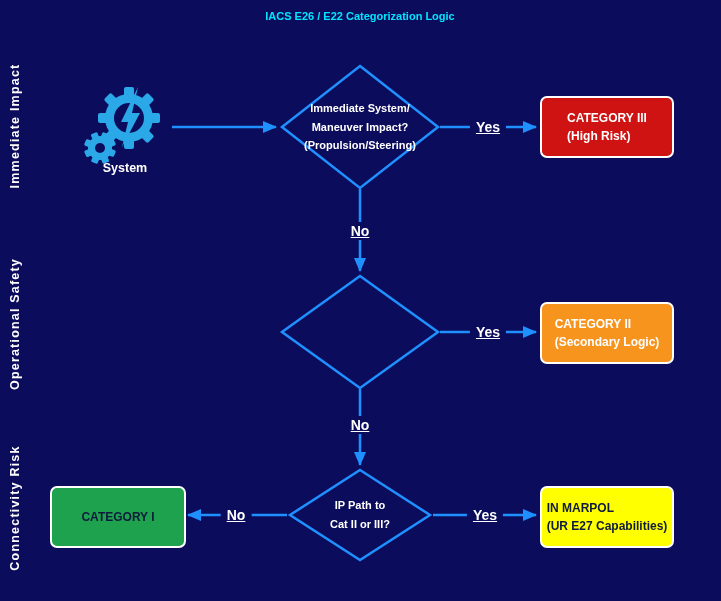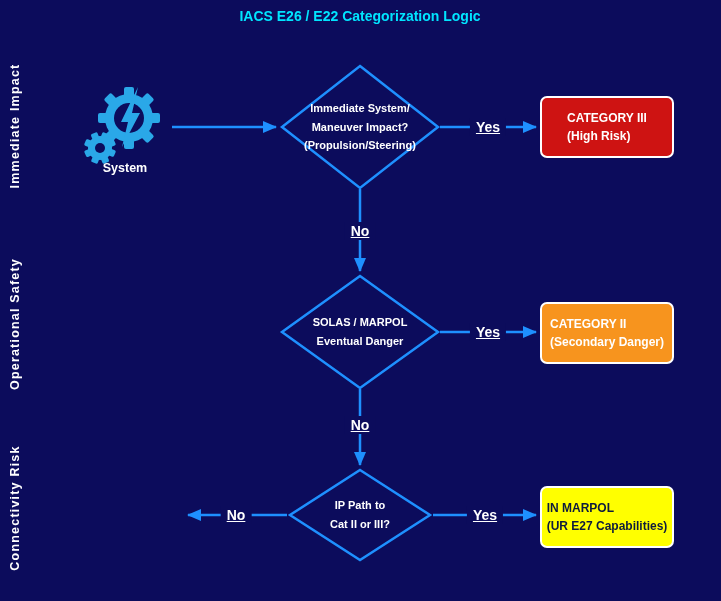--- a/index.html
+++ b/index.html
@@ -10,21 +10,21 @@
   .stage{
     position:relative; width:721px; height:601px; overflow:hidden;
     background:var(--background);
     font-family:"Liberation Sans", sans-serif;
   }
   .abs{position:absolute;}
   .ctr{transform:translate(-50%,-50%); text-align:center;}
   .pre{white-space:pre-line;}
   svg.canvas{position:absolute; left:0; top:0;}
   .title{
-    color:var(--titlecolor); font-weight:bold; font-size:14px; white-space:nowrap;
+    color:var(--titlecolor); font-weight:bold; font-size:11px; white-space:nowrap;
   }
   .rowlabel{
     color:#ffffff; font-weight:bold; font-size:12.5px; letter-spacing:1.2px; white-space:nowrap;
     transform:translate(-50%,-50%) rotate(-90deg);
     text-align:center;
   }
   .dtext{
     color:#ffffff; font-weight:bold; font-size:11px; line-height:1.7; width:170px;
   }
   .edgelabel{
@@ -100,33 +100,32 @@
 
   <div class="abs rowlabel" style="left:15px; top:126px;">Immediate Impact</div>
   <div class="abs rowlabel" style="left:15px; top:324px;">Operational Safety</div>
   <div class="abs rowlabel" style="left:15px; top:508px;">Connectivity Risk</div>
 
   <div class="abs ctr syslabel" style="left:125px; top:168px;">System</div>
 
   <div class="abs ctr dtext pre" style="left:360px; top:127px;">Immediate System/
 Maneuver Impact?
 (Propulsion/Steering)</div>
-  <div class="abs ctr dtext pre" style="left:360px; top:332px;">SOLAS / MARPOL
-Eventual Danger</div>
   <div class="abs ctr dtext pre" style="left:360px; top:515px;">IP Path to
 Cat II or III?</div>
 
   <div class="abs ctr edgelabel" style="left:488px; top:127px;">Yes</div>
   <div class="abs ctr edgelabel" style="left:360px; top:231px;">No</div>
   <div class="abs ctr edgelabel" style="left:488px; top:332px;">Yes</div>
   <div class="abs ctr edgelabel" style="left:360px; top:425px;">No</div>
   <div class="abs ctr edgelabel" style="left:485px; top:515px;">Yes</div>
   <div class="abs ctr edgelabel" style="left:236px; top:515px;">No</div>
 
   <div class="box cat3">CATEGORY III
 (High Risk)</div>
   <div class="box cat2">CATEGORY II
-(Secondary Danger)</div>
+(Secondary Logic)</div>
+  <div class="box cat1">CATEGORY I</div>
   <div class="box inscope">IN MARPOL
 (UR E27 Capabilities)</div>
 
 
 </div>
 
 </body></html>

